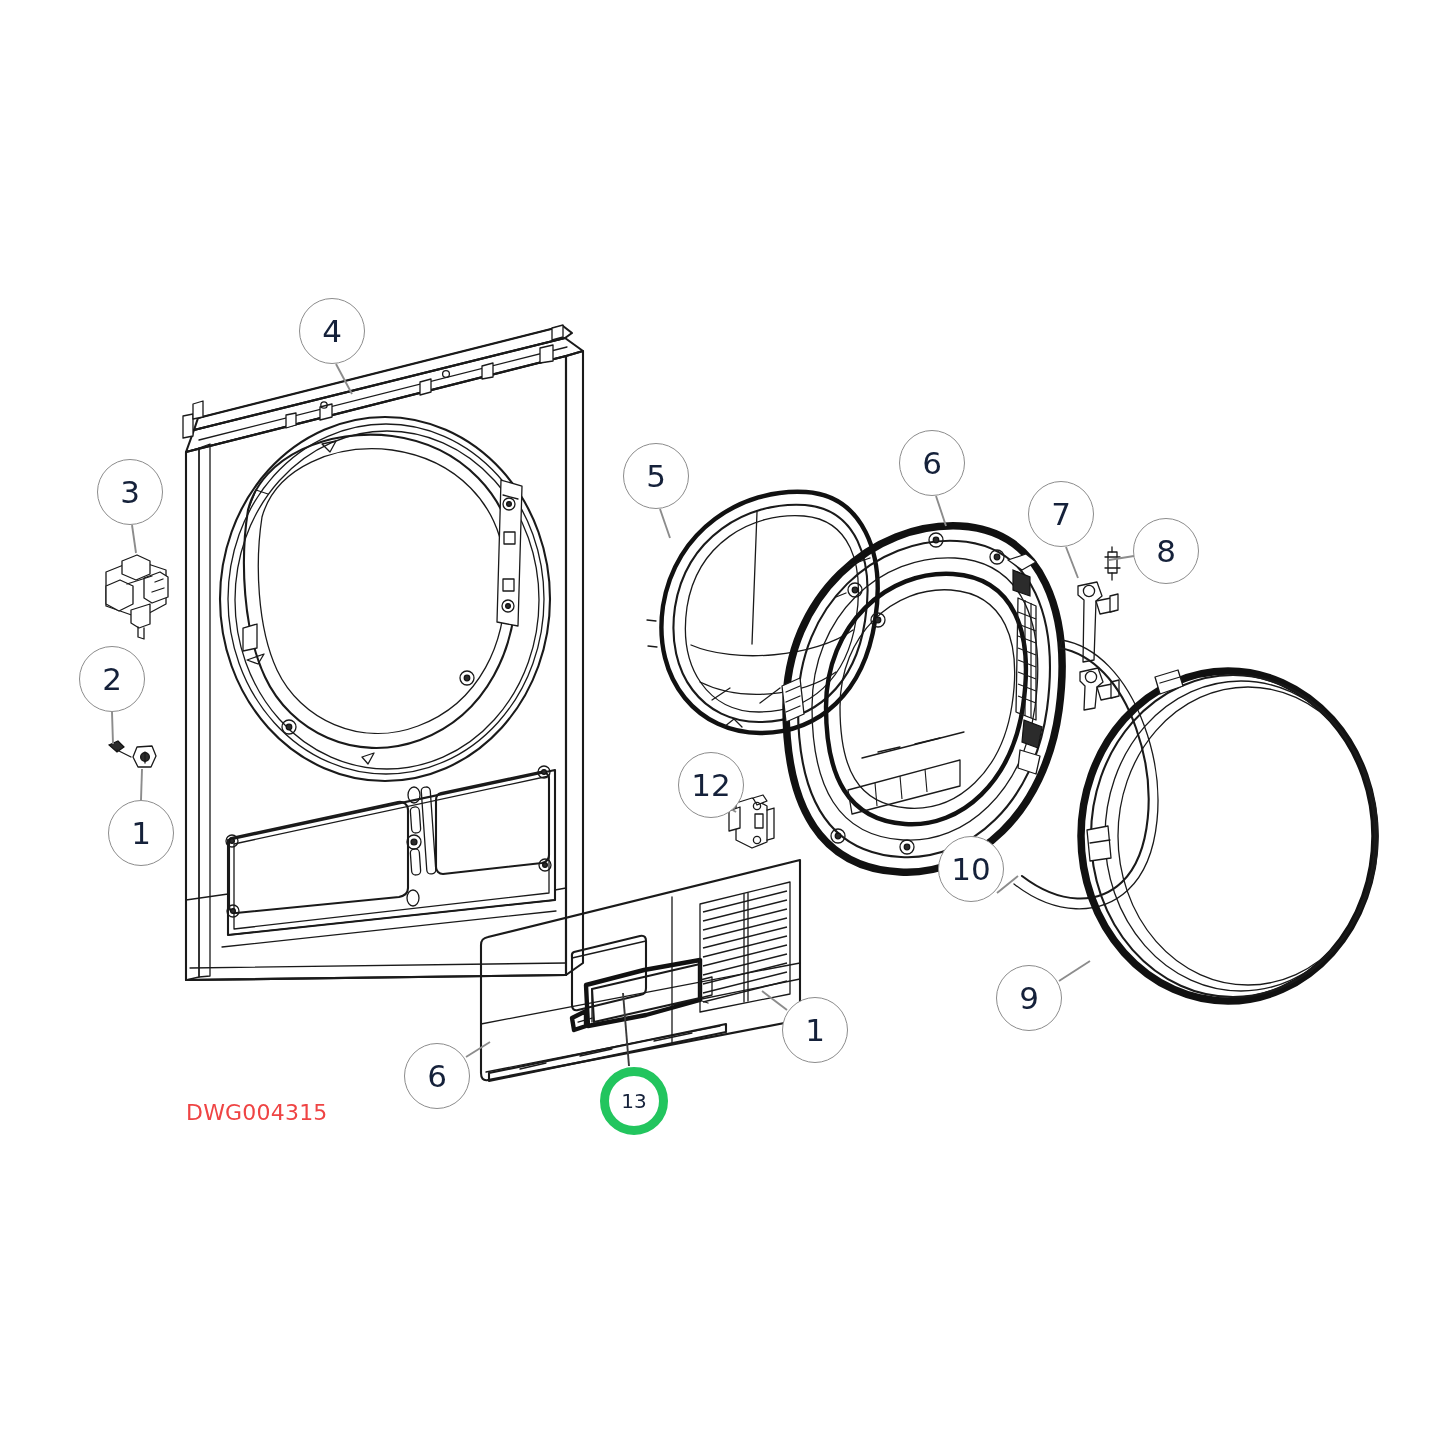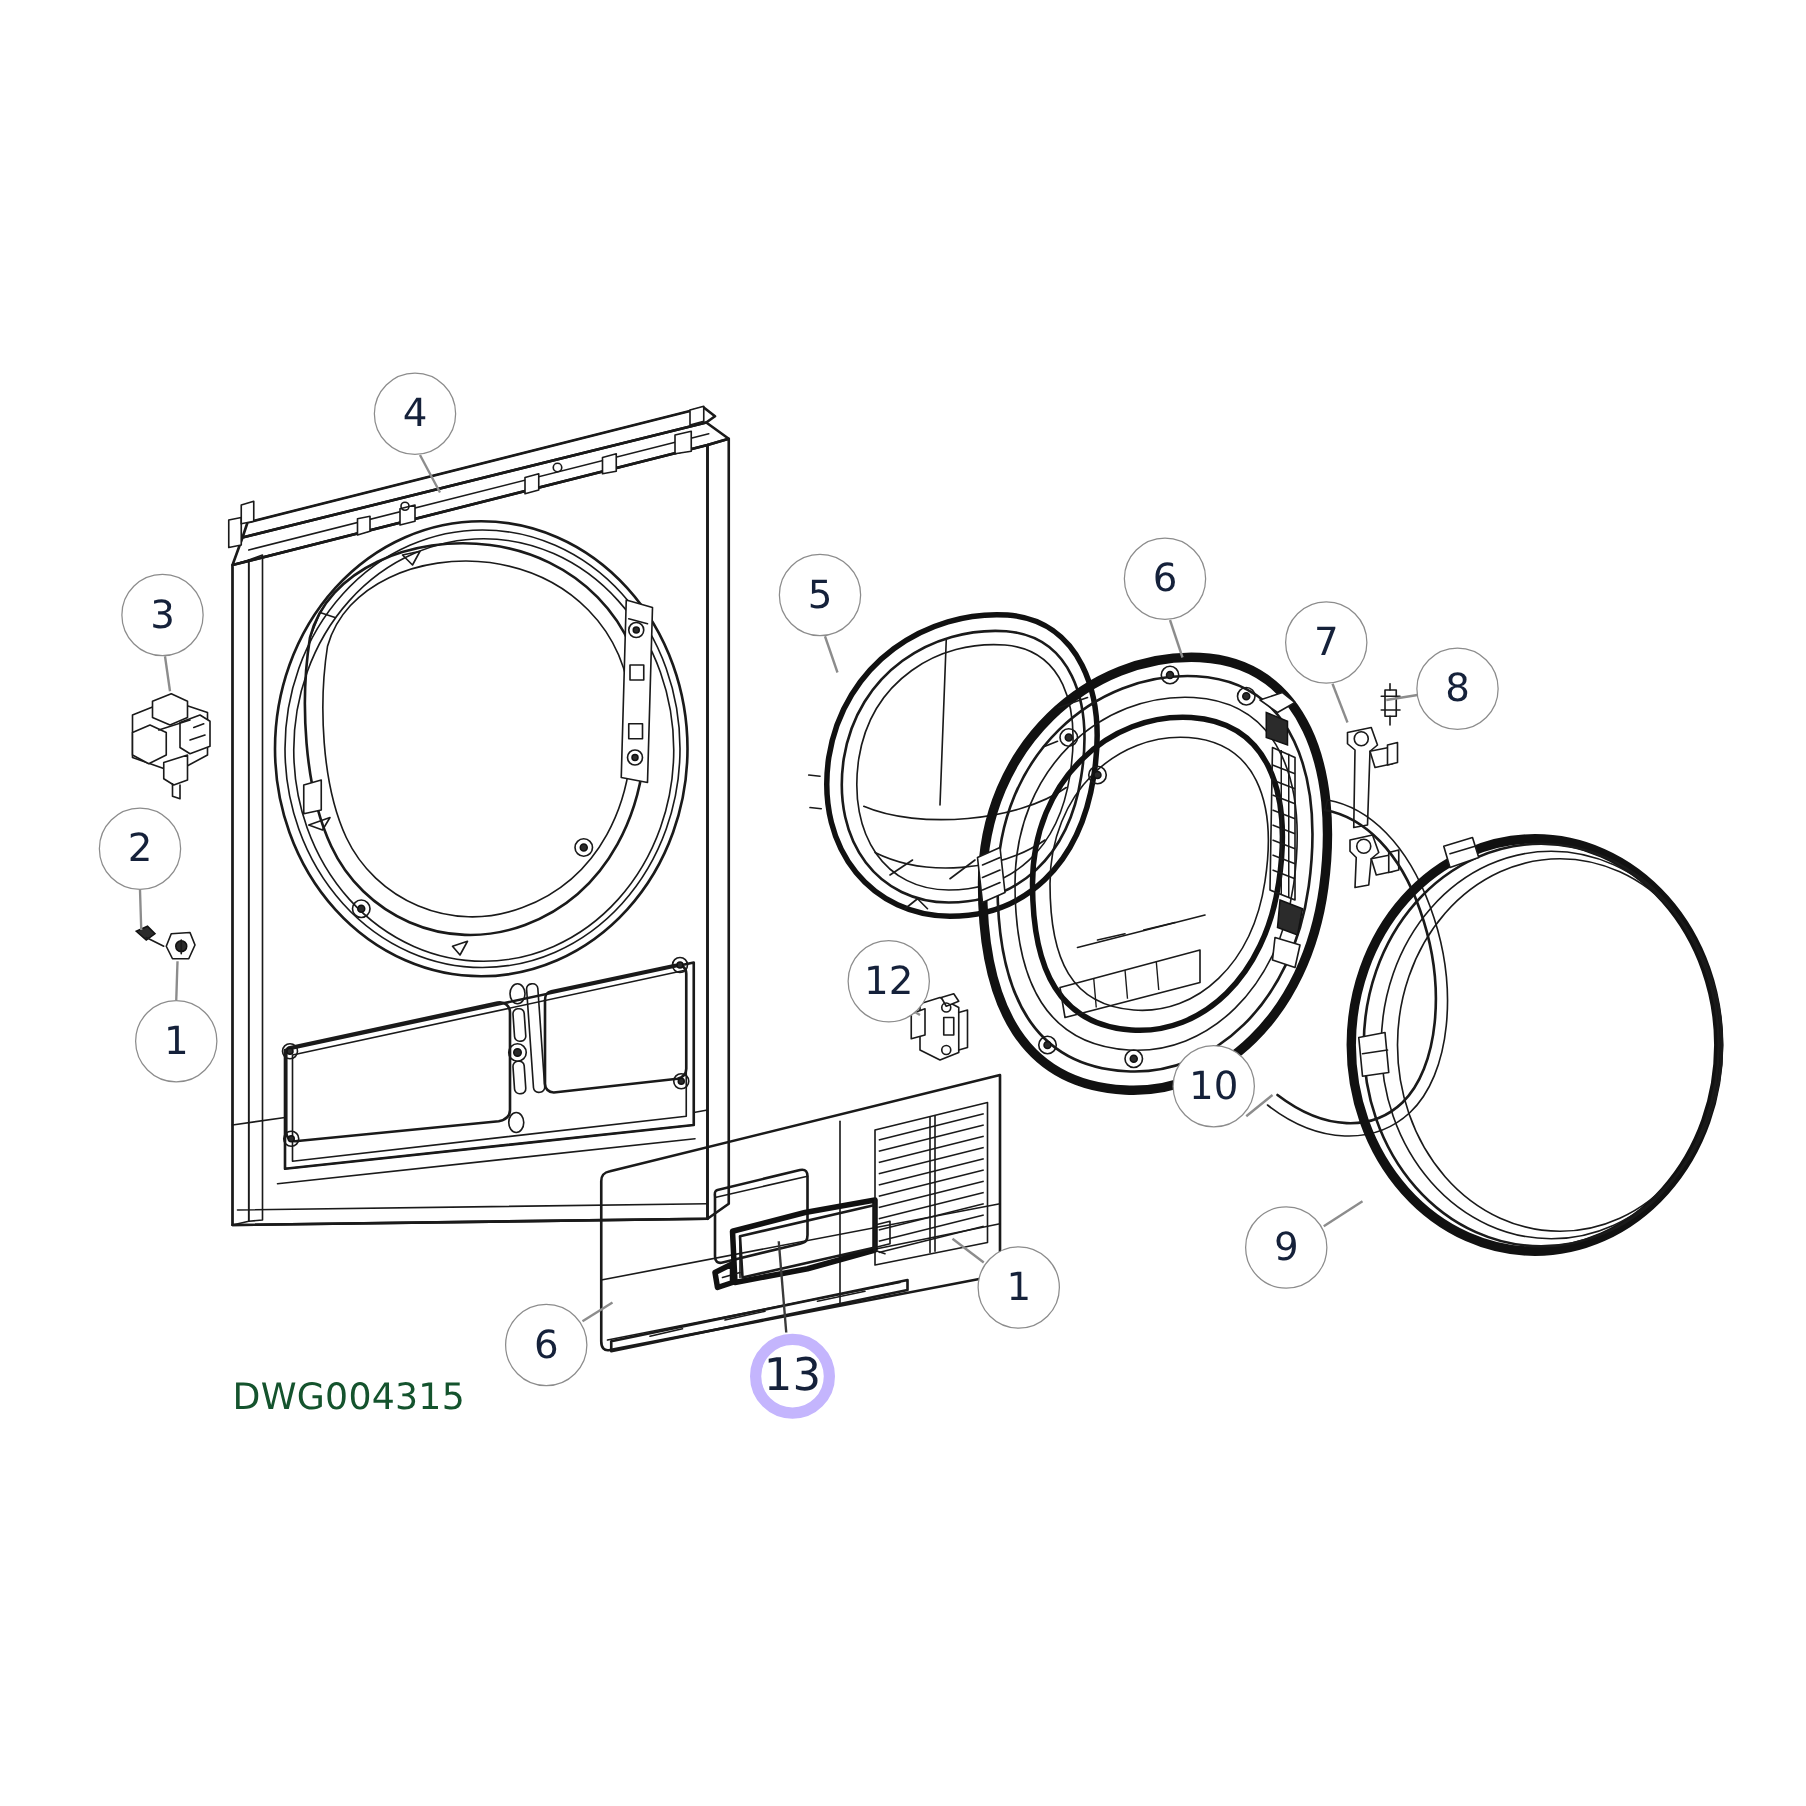--- a/index.html
+++ b/index.html
@@ -1,26 +1,26 @@
 <!DOCTYPE html>
 <html><head>
 <meta charset="utf-8">
 <style>
   html,body{margin:0;padding:0;background:#ffffff;}
   body{width:1445px;height:1445px;overflow:hidden;
        font-family:"DejaVu Sans","Liberation Sans",sans-serif;}
   #stage{position:relative;width:1445px;height:1445px;background:#ffffff;}
   #art{position:absolute;left:0;top:0;width:1445px;height:1445px;}
-  .dwg-label{position:absolute;left:186px;top:1100px;font-size:29px;color:#14532d;
+  .dwg-label{position:absolute;left:186px;top:1100px;font-size:22px;color:#ef4444;
              letter-spacing:.2px;font-family:"DejaVu Sans","Liberation Sans",sans-serif;}
   .callout{position:absolute;border-radius:50%;background:#ffffff;
            display:flex;align-items:center;justify-content:center;
            color:#15213a;font-size:31px;line-height:1;box-sizing:border-box;}
   .callout.normal{border:1.6px solid #8c8c8c;width:66px;height:66px;}
-  .callout.highlight{border:9px solid #c4b5fd;width:68px;height:68px;font-size:36px;}
+  .callout.highlight{border:9px solid #22c55e;width:68px;height:68px;font-size:20px;}
 </style>
 </head>
 <body>
 
 <div id="stage">
 
   <svg id="art" viewBox="0 0 1445 1445" xmlns="http://www.w3.org/2000/svg">
     <defs>
       <style>
         .ln{fill:none;stroke:#1a1a1a;stroke-width:2.1;stroke-linecap:round;stroke-linejoin:round;}

